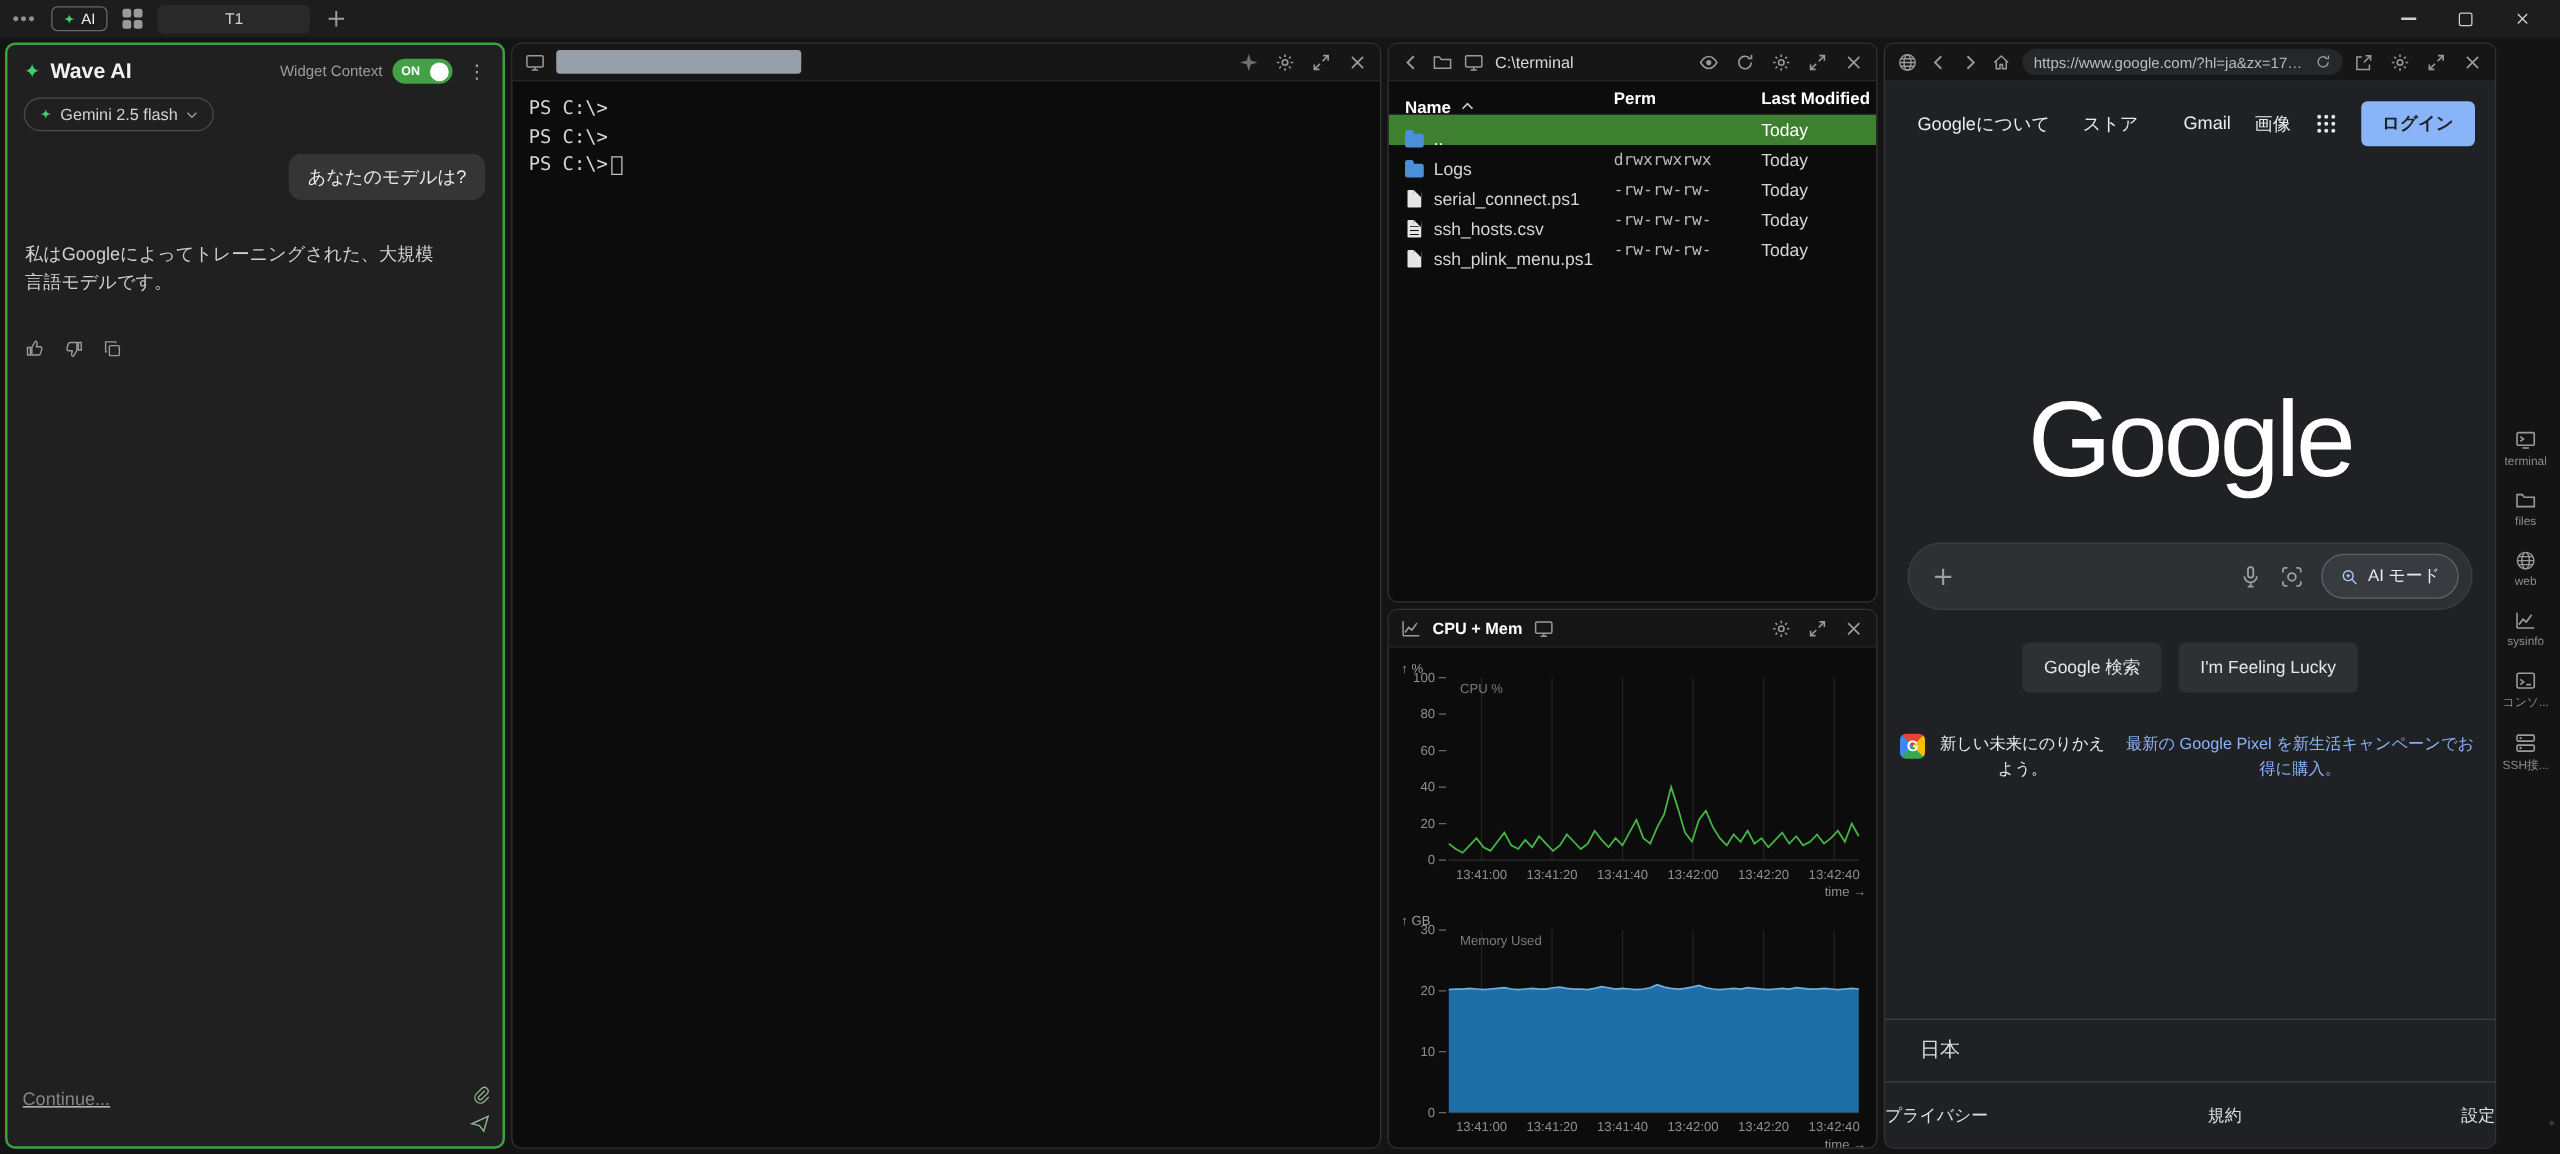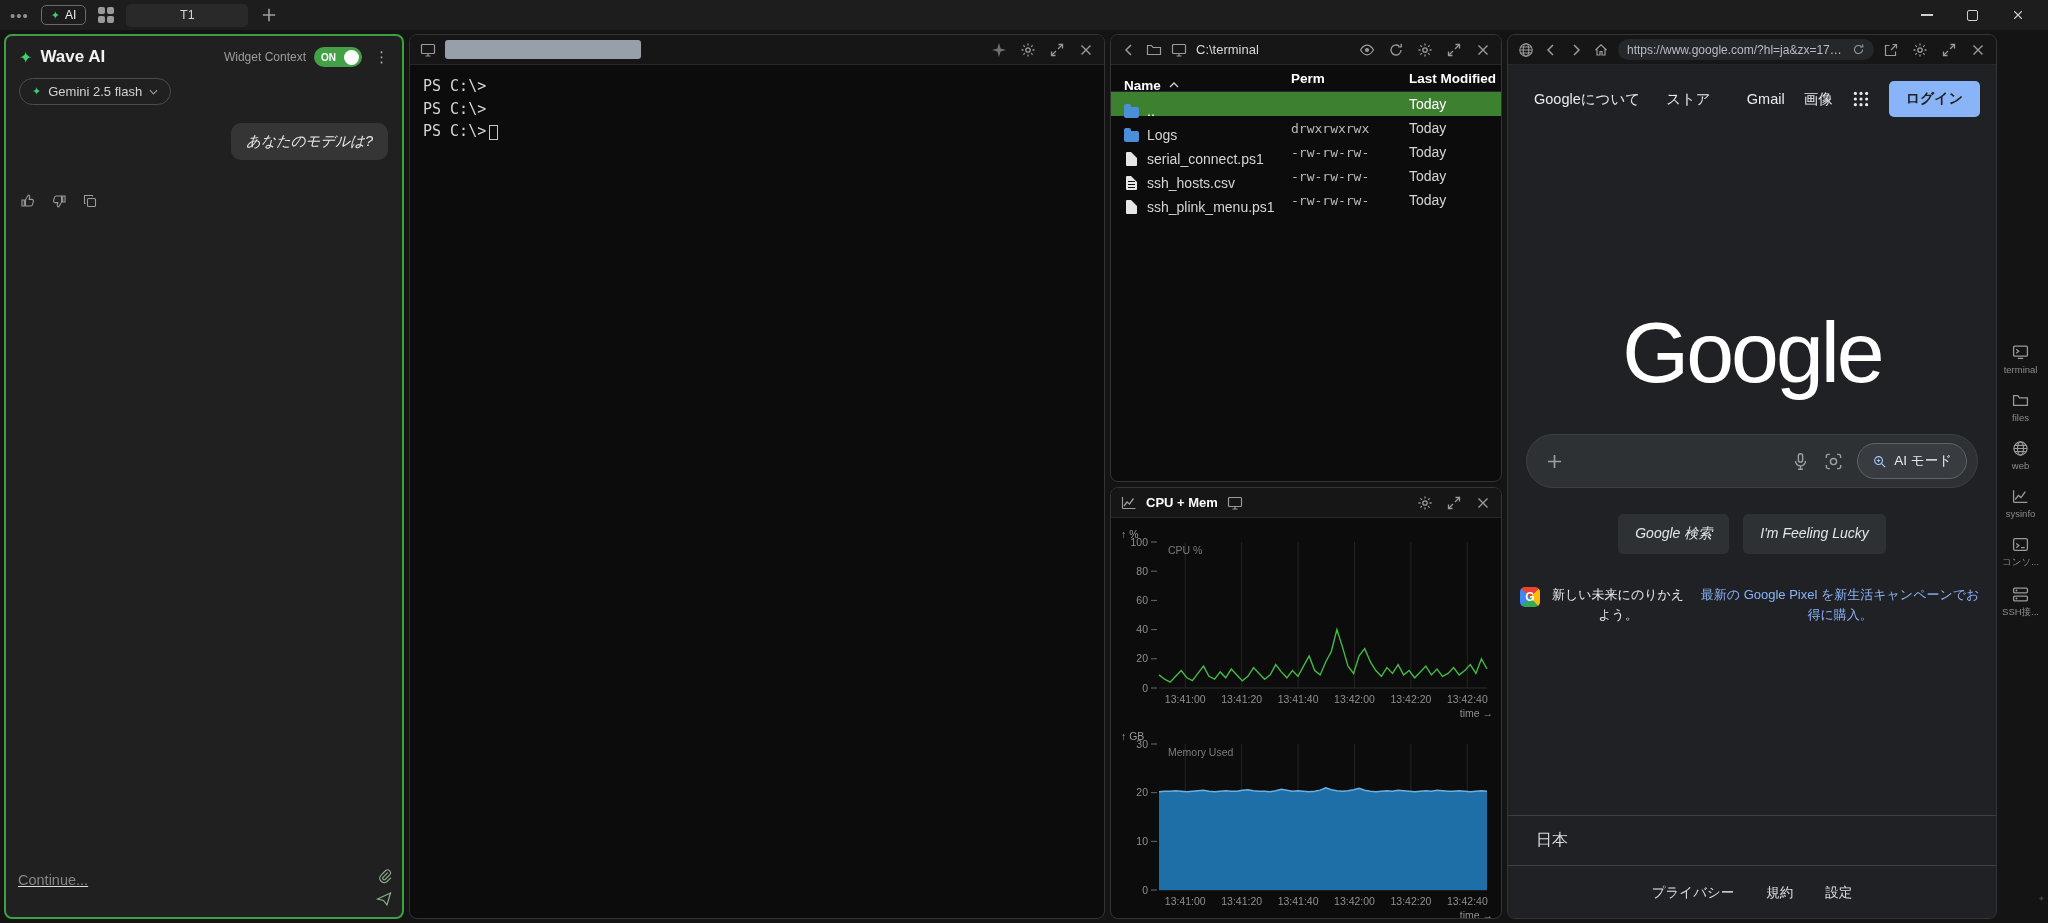--- a/index.html
+++ b/index.html
@@ -37,21 +37,21 @@
   .ai-title { font-size:17px; font-weight:700; color:#f2f2f2; }
   .wctx { margin-left:auto; font-size:12px; color:#9c9c9c; }
   .toggle { width:48px; height:20px; background:#43a047; border-radius:10px; display:flex; align-items:center; padding:0 3px; }
   .toggle-text { font-size:10px; font-weight:700; color:#fff; margin-left:4px; }
   .knob { width:15px; height:15px; border-radius:50%; background:#fff; margin-left:auto; }
   .kebab { color:#a8a8a8; font-size:15px; margin-left:4px; }
   .model-row { padding:6px 13px 0; }
   .model-pill { display:inline-flex; align-items:center; gap:7px; border:1px solid #4c4c4c; border-radius:15px; padding:5px 12px; font-size:13px; color:#d2d2d2; }
   .model-pill .spark { color:#3ecf6e; font-size:11px; }
   .model-pill .chev svg { width:9px; height:6px; color:#9a9a9a; }
-  .chat { flex:1; display:flex; flex-direction:column; padding:18px 14px 8px; gap:33px; overflow:hidden;font-style:italic; }
+  .chat { flex:1; display:flex; flex-direction:column; padding:18px 14px 8px; gap:33px; overflow:hidden; }
   .bubble-user { align-self:flex-end; background:#353535; border-radius:10px; padding:9px 15px; font-size:14.5px; color:#eaeaea; }
   .msg-ai { font-size:14.5px; color:#cfcfcf; line-height:1.55; padding-right:30px; }
   .msg-actions { display:flex; gap:15px; color:#9a9a9a; }
   .msg-actions .act { width:16px; height:16px; }
   .msg-actions svg { width:100%; height:100%; }
   .chat-spacer { flex:1; }
   .ai-input-row { display:flex; align-items:flex-start; gap:8px; padding:8px 10px 10px 12px; }
   .ai-input { flex:1; background:transparent; border:none; outline:none; color:#ddd; font-size:14.5px; padding-top:4px; font-family:"Liberation Sans",sans-serif;text-decoration:underline; }
   .ai-input::placeholder { color:#868686; }
   .input-icons { display:flex; flex-direction:column; gap:7px; align-items:center; color:#8fae8f; }
@@ -110,30 +110,30 @@
   .apps-icon svg { width:100%; height:100%; }
   .signin { background:#8ab4f8; color:#202124; font-weight:700; font-size:14px; padding:9px 17px; border-radius:5px; }
   .glogo { position:absolute; top:238px; left:0; width:100%; text-align:center; font-size:86px; font-weight:500; letter-spacing:-3px; color:#ffffff; }
   .gsearch { position:absolute; top:369px; left:50%; transform:translateX(-50%); width:452px; height:54px; border-radius:27px; background:#2e3133; border:1px solid #3c4043; display:flex; align-items:center; padding:0 10px 0 18px; gap:14px; }
   .gsearch .sicon { width:19px; height:19px; color:#9aa0a6; flex:none; }
   .gsearch .sicon svg { width:100%; height:100%; }
   .search-space { flex:1; }
   .ai-chip { display:flex; align-items:center; gap:7px; background:#383c40; border:1px solid #5f6368; border-radius:18px; padding:8px 14px; font-size:13.5px; color:#e8eaed; flex:none; }
   .ai-chip .sicon { width:15px; height:15px; color:#a8c7fa; }
   .gbtns { position:absolute; top:449px; left:0; width:100%; display:flex; justify-content:center; gap:14px; }
-  .gbtn { background:#2e3134; border-radius:5px; padding:11px 17px; font-size:14px; color:#e4e6e8;font-style:italic; }
+  .gbtn { background:#2e3134; border-radius:5px; padding:11px 17px; font-size:14px; color:#e4e6e8; }
   .gpromo { position:absolute; top:520px; left:0; width:100%; display:flex; justify-content:center; gap:10px; padding:0 12px; }
   .g-glyph { width:20px; height:20px; border-radius:5px; flex:none; margin-top:2px; background:conic-gradient(from -45deg,#ea4335 0 25%,#fbbc05 25% 50%,#34a853 50% 75%,#4285f4 75% 100%); color:#fff; font-size:12px; font-weight:700; display:flex; align-items:center; justify-content:center; }
   .promo-text { width:140px; font-size:13px; line-height:1.55; text-align:center; color:#e8eaed; }
   .promo-link { width:296px; font-size:13px; line-height:1.55; text-align:center; color:#8ab4f8; }
   .gfooter { position:absolute; bottom:0; left:0; right:0; }
   .gf-country { padding:14px 28px; font-size:16px; color:#dadce0; border-top:1px solid #3c4043; border-bottom:1px solid #3c4043; }
   .gf-row { display:flex; justify-content:center; gap:32px; font-size:13.5px; color:#dde1e5; }
   .gf-row1 { padding-top:16px; }
-  .gf-row2 { padding:18px 12px 16px; }
+  .gf-row2 { padding:18px 0 16px;justify-content:space-between; }
 
   
   .sidebar { width:42px; flex:none; display:flex; align-items:center; padding-top:26px; }
   .sb-item { display:flex; flex-direction:column; align-items:center; gap:3px; margin-bottom:17px; color:#9a9a9a; width:100%; }
   .sb-item svg { width:17px; height:17px; }
   .sb-label { font-size:9.5px; color:#8c8c8c; max-width:42px; overflow:hidden; white-space:nowrap; }
   .sb-gear { margin-top:auto; margin-bottom:12px; width:17px; height:17px; color:#9a9a9a; }
   .sb-gear svg { width:100%; height:100%; }
 </style>
 </head>
@@ -189,20 +189,21 @@
         <span>Gemini 2.5 flash</span>
         <span class="chev">
             <svg viewBox="0 0 10 6">
               <path d="M1 1l4 4 4-4" fill="none" stroke="currentColor" stroke-width="1.3"></path>
             </svg>
           </span>
       </span>
     </div>
     <div class="chat">
       <div class="bubble-user">あなたのモデルは?</div>
+      <div class="msg-ai">私はGoogleによってトレーニングされた、大規模言語モデルです。</div>
       <div class="msg-actions">
         <span class="act">
             <svg viewBox="0 0 16 16">
               <path d="M2 7h2.3v6H2zM5.5 13h5.2c.9 0 1.6-.6 1.8-1.4l.9-3.3A1.5 1.5 0 0 0 12 6.4H9.2l.5-2.6A1.4 1.4 0 0 0 8.3 2L5.5 6.8z" fill="none" stroke="currentColor" stroke-width="1.1"></path>
             </svg>
           </span>
         <span class="act">
             <svg viewBox="0 0 16 16">
               <g transform="rotate(180 8 8)">
                 <path d="M2 7h2.3v6H2zM5.5 13h5.2c.9 0 1.6-.6 1.8-1.4l.9-3.3A1.5 1.5 0 0 0 12 6.4H9.2l.5-2.6A1.4 1.4 0 0 0 8.3 2L5.5 6.8z" fill="none" stroke="currentColor" stroke-width="1.1"></path>

